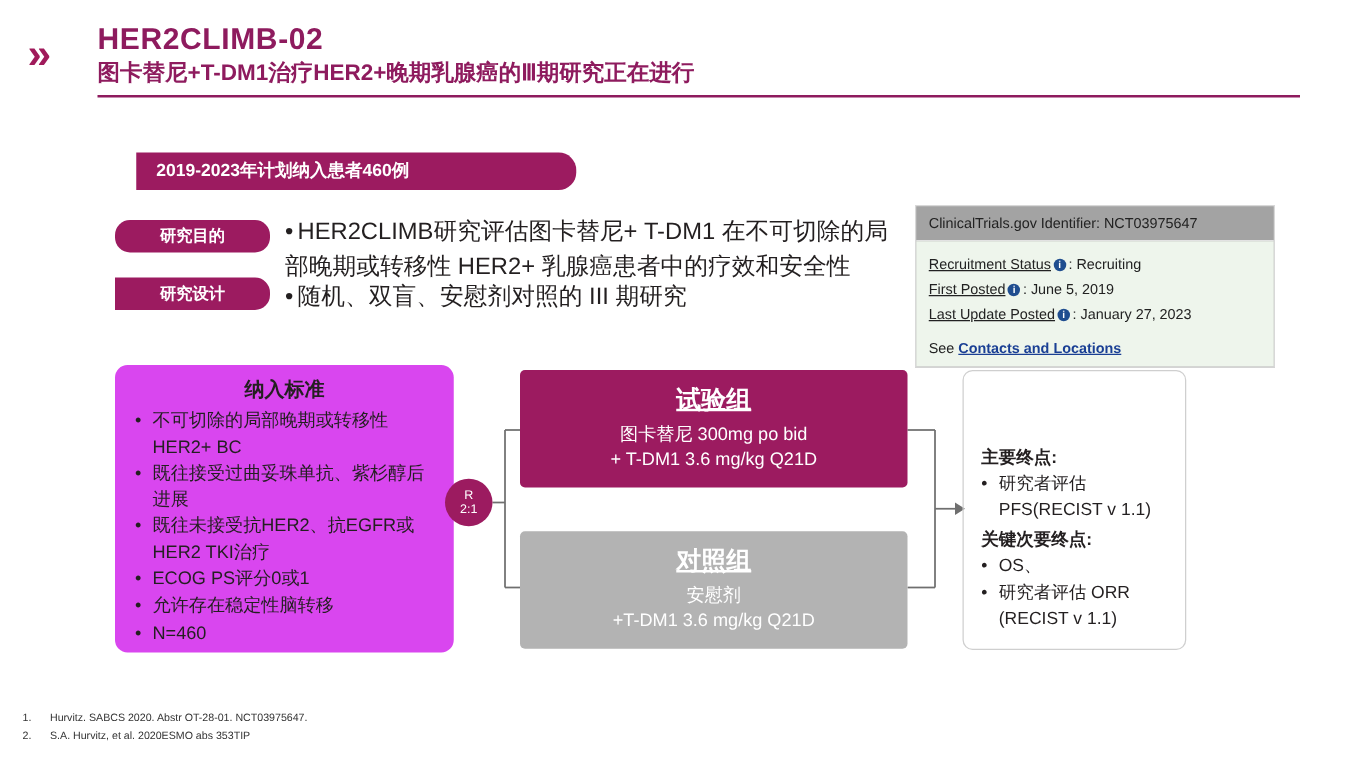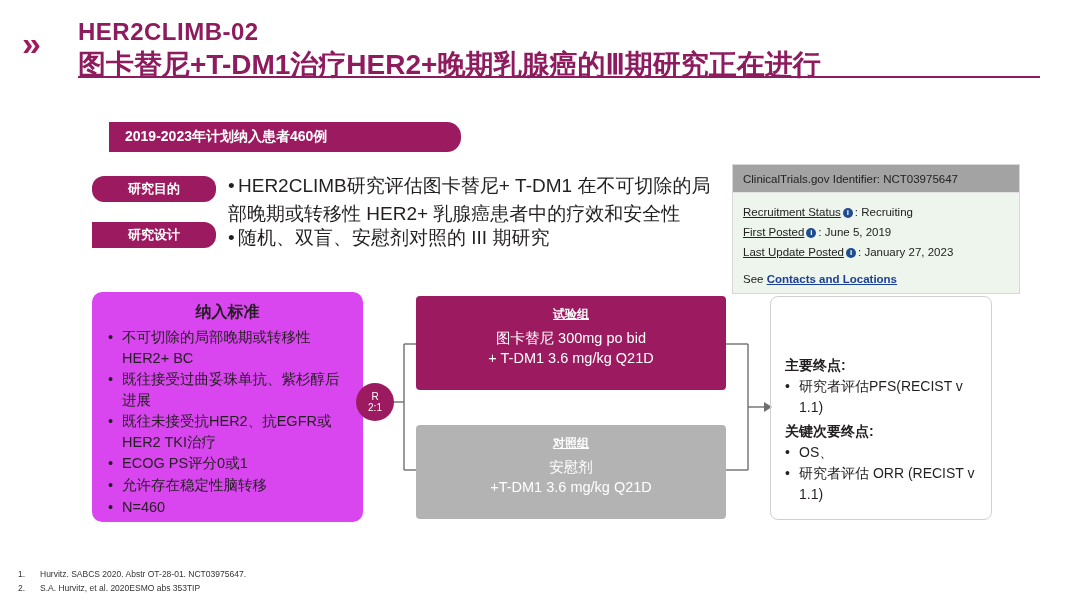--- a/index.html
+++ b/index.html
@@ -37,21 +37,21 @@
     width: 980px;
   }
   .title-line1 {
     font-size: 24px;
     font-weight: bold;
     color: #8e1b5e;
     letter-spacing: 0.5px;
     line-height: 1.15;
   }
   .title-line2 {
-    font-size: 28px;
+    font-size: 18px;
     font-weight: bold;
     color: #8e1b5e;
     line-height: 1.25;
     margin-top: 1px;
   }
   .title-rule {
     position: absolute;
     left: 78px; top: 76px;
     width: 962px;
     height: 2px;
@@ -212,35 +212,35 @@
     height: 94px;
     box-sizing: border-box;
     color: #ffffff;
     text-align: center;
     padding-top: 10px;
     border-radius: 4px;
   }
   #arm-exp { top: 296px; background: #9c1b60; }
   #arm-ctl { top: 425px; background: #b3b3b3; }
   .arm-title {
-    font-size: 12px;
+    font-size: 20px;
     font-weight: bold;
     text-decoration: underline;
     margin-bottom: 5px;
   }
   .arm-line {
     font-size: 14.5px;
     line-height: 1.4;
   }
 
   
   .endpoints {
     position: absolute;
     left: 770px; top: 296px;
-    width: 222px;
+    width: 179px;
     height: 224px;
     border: 1px solid #cfcfcf;
     border-radius: 8px;
     box-sizing: border-box;
     padding: 58px 12px 0 14px;
     font-size: 14px;
     line-height: 1.5;
   }
   .ep-head { font-weight: bold; }
   .ep-item { position: relative; padding-left: 14px; }

